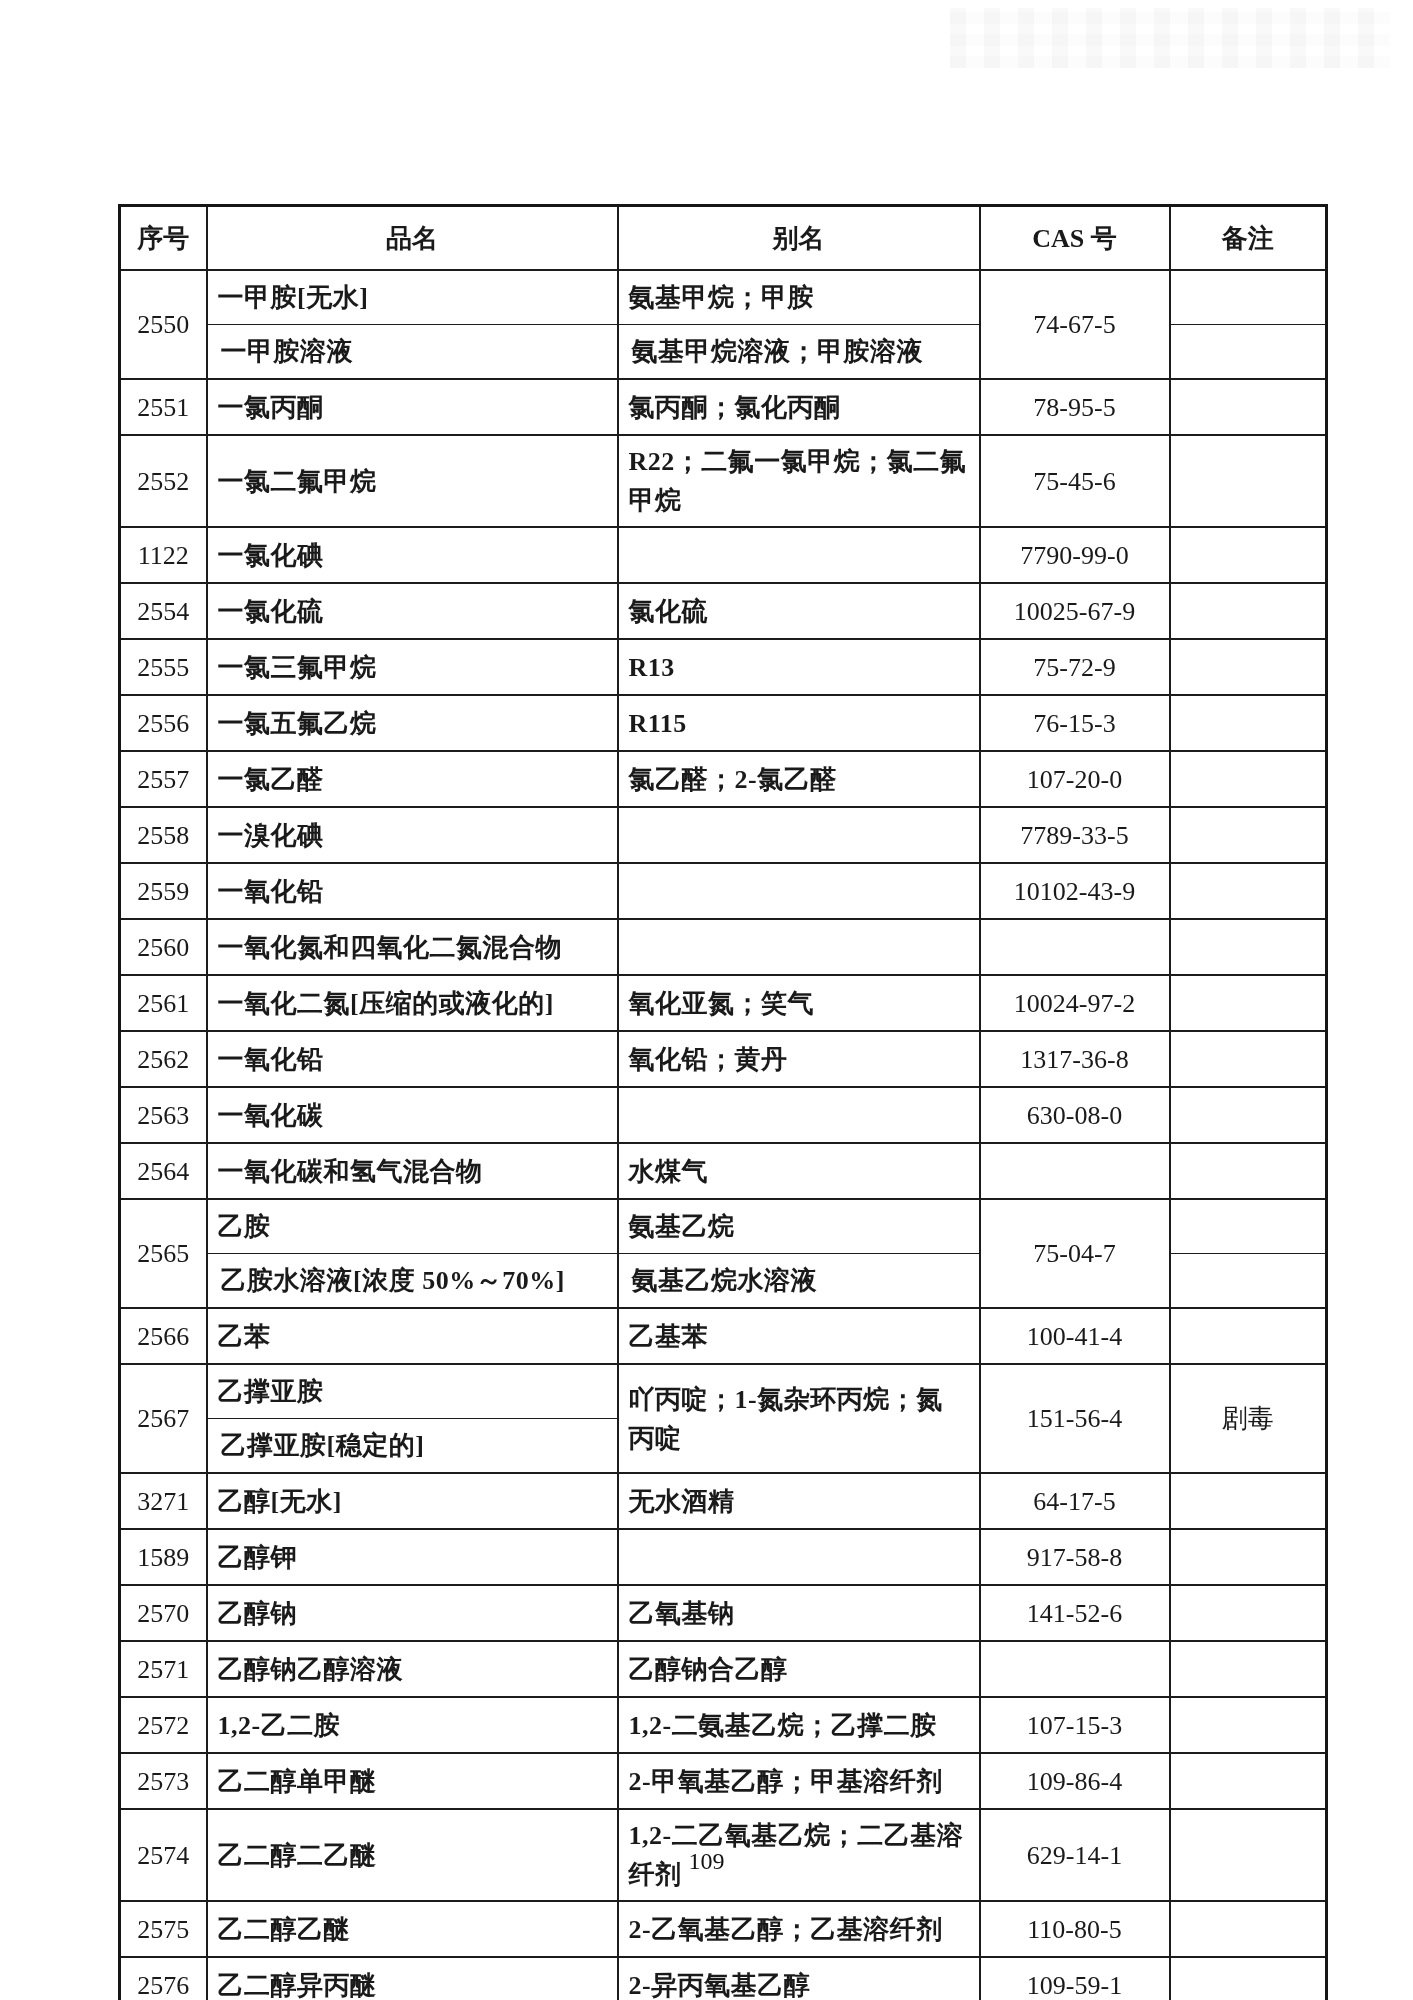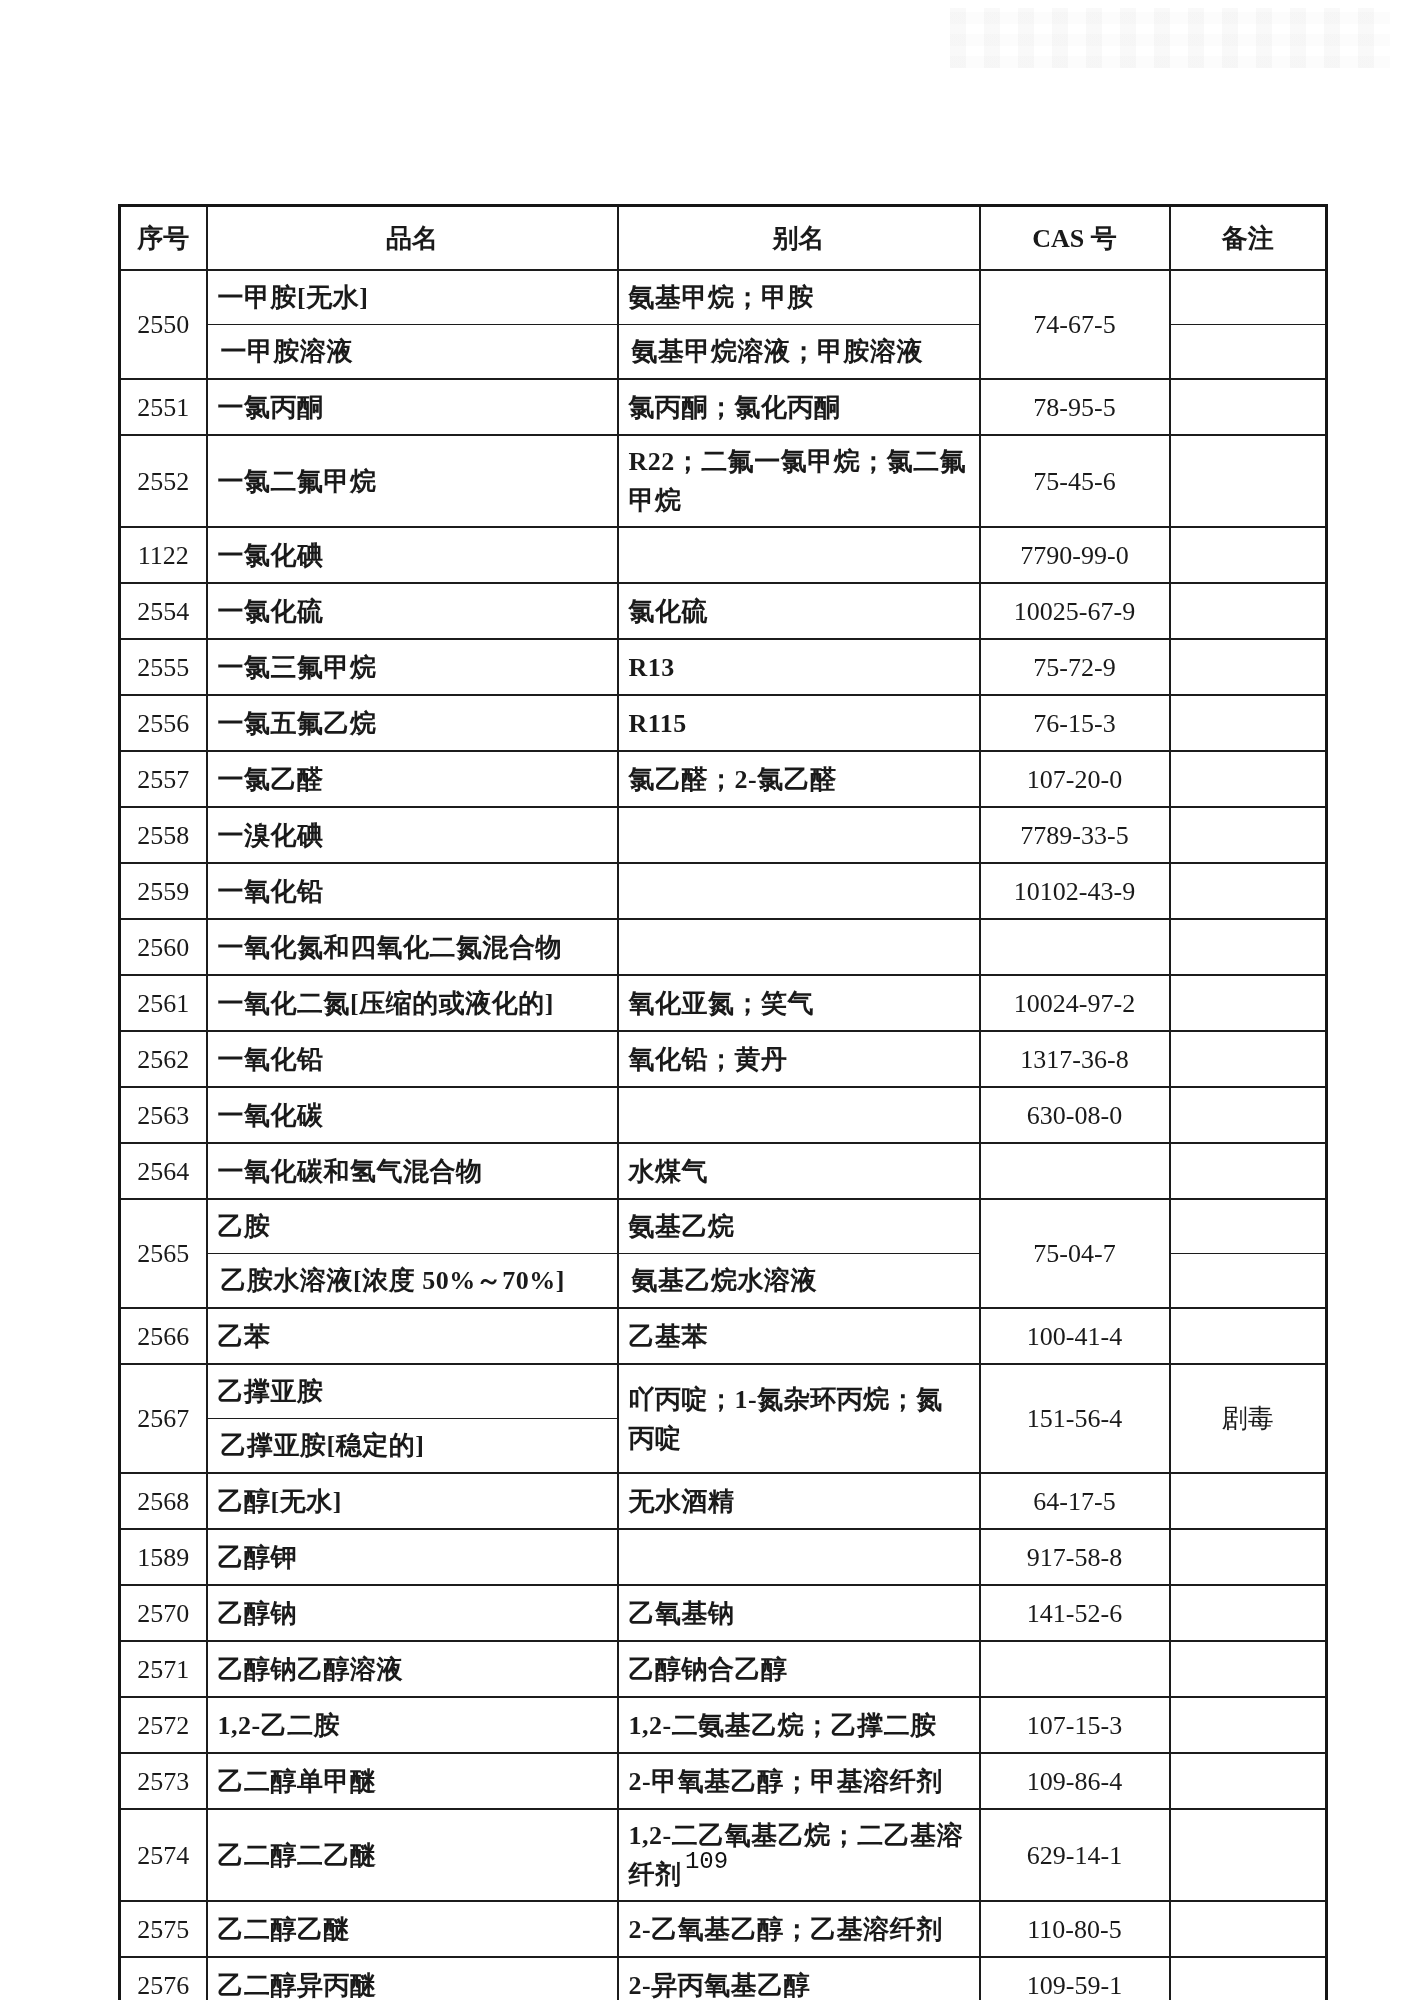--- a/index.html
+++ b/index.html
@@ -29,21 +29,21 @@
   }
   th{height:58px;font-weight:bold;text-align:center;padding:2px 4px;font-family:Liberation Serif, serif;}
   tr.h1>td{height:50px;}
   tr.h2>td{height:86px;}
   tr.hs>td{height:49px;}
   tr.sub>td{border-top:1px solid #1c1c1c;padding-left:13px;}
   td.c-no,td.c-cas,td.c-remark{text-align:center;padding:2px 4px;}
   td.c-name,td.c-alias{text-align:left;letter-spacing:.5px;font-weight:bold;}
   .footer{
     position:absolute;left:0;top:1848px;width:1413px;
-    text-align:center;font-size:24px;color:#111;font-family:Liberation Mono, monospace;
+    text-align:center;font-size:24px;color:#111;
   }
 </style>
 </head>
 <body>
 
 <div class="scan-artifact"></div>
 
 <div class="tablewrap">
 <table class="chem">
   <colgroup>
@@ -215,21 +215,21 @@
     <td class="c-name">乙撑亚胺</td>
     <td class="c-alias" rowspan="2">吖丙啶；1-氮杂环丙烷；氮丙啶</td>
     <td class="c-cas" rowspan="2">151-56-4</td>
     <td class="c-remark" rowspan="2">剧毒</td>
   </tr>
   <tr class="hs sub">
     <td class="c-name">乙撑亚胺[稳定的]</td>
   </tr>
 
   <tr class="h1">
-    <td class="c-no">2568</td>
+    <td class="c-no">3271</td>
     <td class="c-name">乙醇[无水]</td>
     <td class="c-alias">无水酒精</td>
     <td class="c-cas">64-17-5</td>
     <td class="c-remark"></td>
   </tr>
 
   <tr class="h1">
     <td class="c-no">1589</td>
     <td class="c-name">乙醇钾</td>
     <td class="c-alias"></td>

